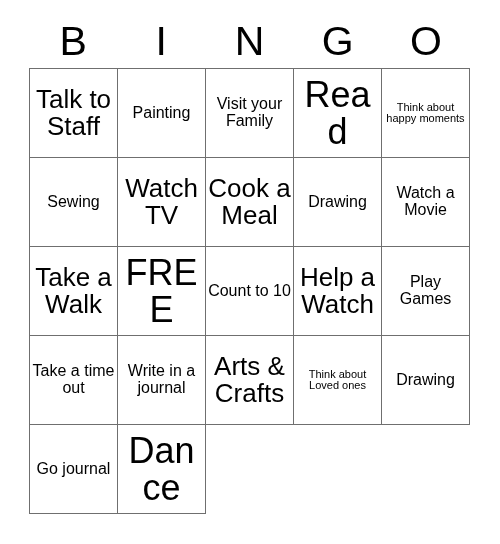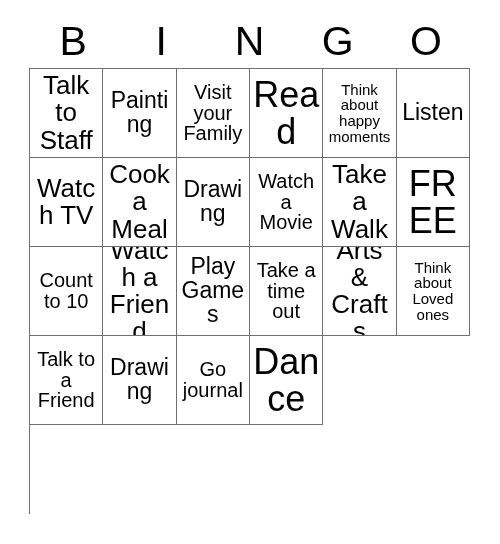--- a/index.html
+++ b/index.html
@@ -43,21 +43,21 @@
   }
 
   
   #bingo-grid {
     position: absolute;
     left: 29px;
     top: 68px;
     width: 441px;
     height: 446px;
     display: grid;
-    grid-template-columns: repeat(6, 1fr);
+    grid-template-columns: repeat(5, 1fr);
     grid-template-rows: repeat(5, 1fr);
     border-top: 1.5px solid #6f6f6f;
     border-left: 1.5px solid #6f6f6f;
     box-sizing: border-box;
     background: #ffffff;
   }
   .bingo-cell {
     border-right: 1.5px solid #6f6f6f;
     border-bottom: 1.5px solid #6f6f6f;
     box-sizing: border-box;
@@ -73,23 +73,23 @@
     display: block;
     width: 100%;
     line-height: 1.04;
     color: #000000;
     word-break: break-word;
   }
 
   
   .fs-xl  { font-size: 36px; }   
   .fs-lg  { font-size: 26px; }   
-  .fs-md  { font-size: 23px; }   
-  .fs-sm  { font-size: 20px; }   
-  .fs-xs  { font-size: 15px; }   
+  .fs-md  { font-size: 16px; }   
+  .fs-sm  { font-size: 16px; }   
+  .fs-xs  { font-size: 11px; }   
 </style>
 </head>
 <body>
 
 <div id="card">
 
   <div id="bingo-header">
     <div class="header-letter">B</div>
     <div class="header-letter">I</div>
     <div class="header-letter">N</div>
@@ -109,21 +109,21 @@
         <span class="cell-text fs-sm">Visit your Family</span>
       </div>
     <div class="bingo-cell">
         <span class="cell-text fs-xl">Read</span>
       </div>
     <div class="bingo-cell">
         <span class="cell-text fs-xs">Think about happy moments</span>
       </div>
 
     <div class="bingo-cell">
-        <span class="cell-text fs-md">Listen</span>
+        <span class="cell-text fs-md">Sewing</span>
       </div>
     <div class="bingo-cell">
         <span class="cell-text fs-lg">Watch TV</span>
       </div>
     <div class="bingo-cell">
         <span class="cell-text fs-lg">Cook a Meal</span>
       </div>
     <div class="bingo-cell">
         <span class="cell-text fs-md">Drawing</span>
       </div>
@@ -135,37 +135,37 @@
         <span class="cell-text fs-lg">Take a Walk</span>
       </div>
     <div class="bingo-cell">
         <span class="cell-text fs-xl">FREE</span>
       </div>
     <div class="bingo-cell">
         <span class="cell-text fs-sm">Count to 10</span>
       </div>
 
     <div class="bingo-cell">
-        <span class="cell-text fs-lg">Watch a Friend</span>
+        <span class="cell-text fs-lg">Help a Watch</span>
       </div>
     <div class="bingo-cell">
         <span class="cell-text fs-md">Play Games</span>
       </div>
     <div class="bingo-cell">
         <span class="cell-text fs-sm">Take a time out</span>
       </div>
     <div class="bingo-cell">
+        <span class="cell-text fs-sm">Write in a journal</span>
+      </div>
+    <div class="bingo-cell">
         <span class="cell-text fs-lg">Arts &amp; Crafts</span>
       </div>
 
     <div class="bingo-cell">
         <span class="cell-text fs-xs">Think about Loved ones</span>
-      </div>
-    <div class="bingo-cell">
-        <span class="cell-text fs-sm">Talk to a Friend</span>
       </div>
     <div class="bingo-cell">
         <span class="cell-text fs-md">Drawing</span>
       </div>
     <div class="bingo-cell">
         <span class="cell-text fs-sm">Go journal</span>
       </div>
     <div class="bingo-cell">
         <span class="cell-text fs-xl">Dance</span>
       </div>

